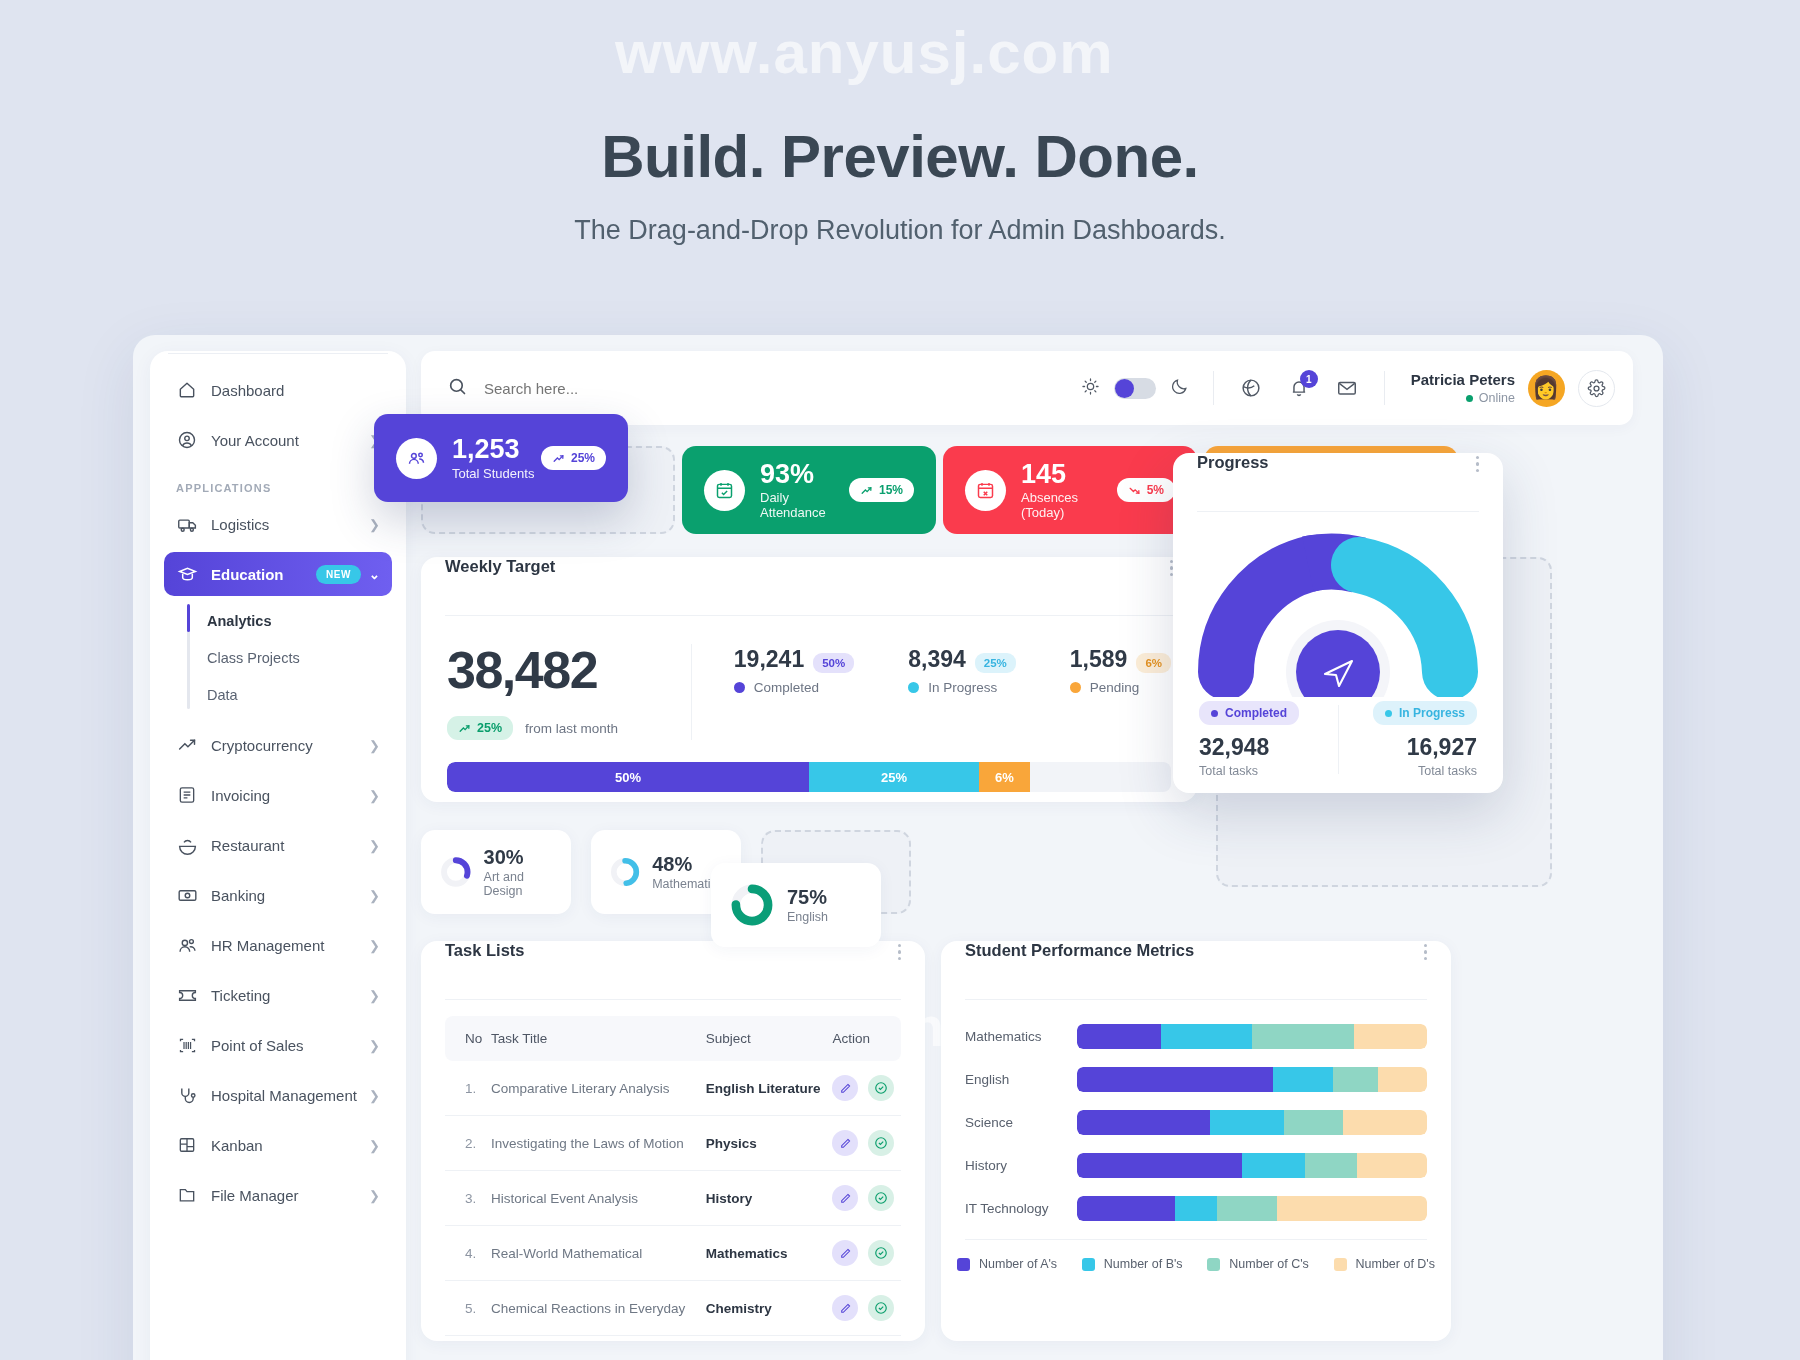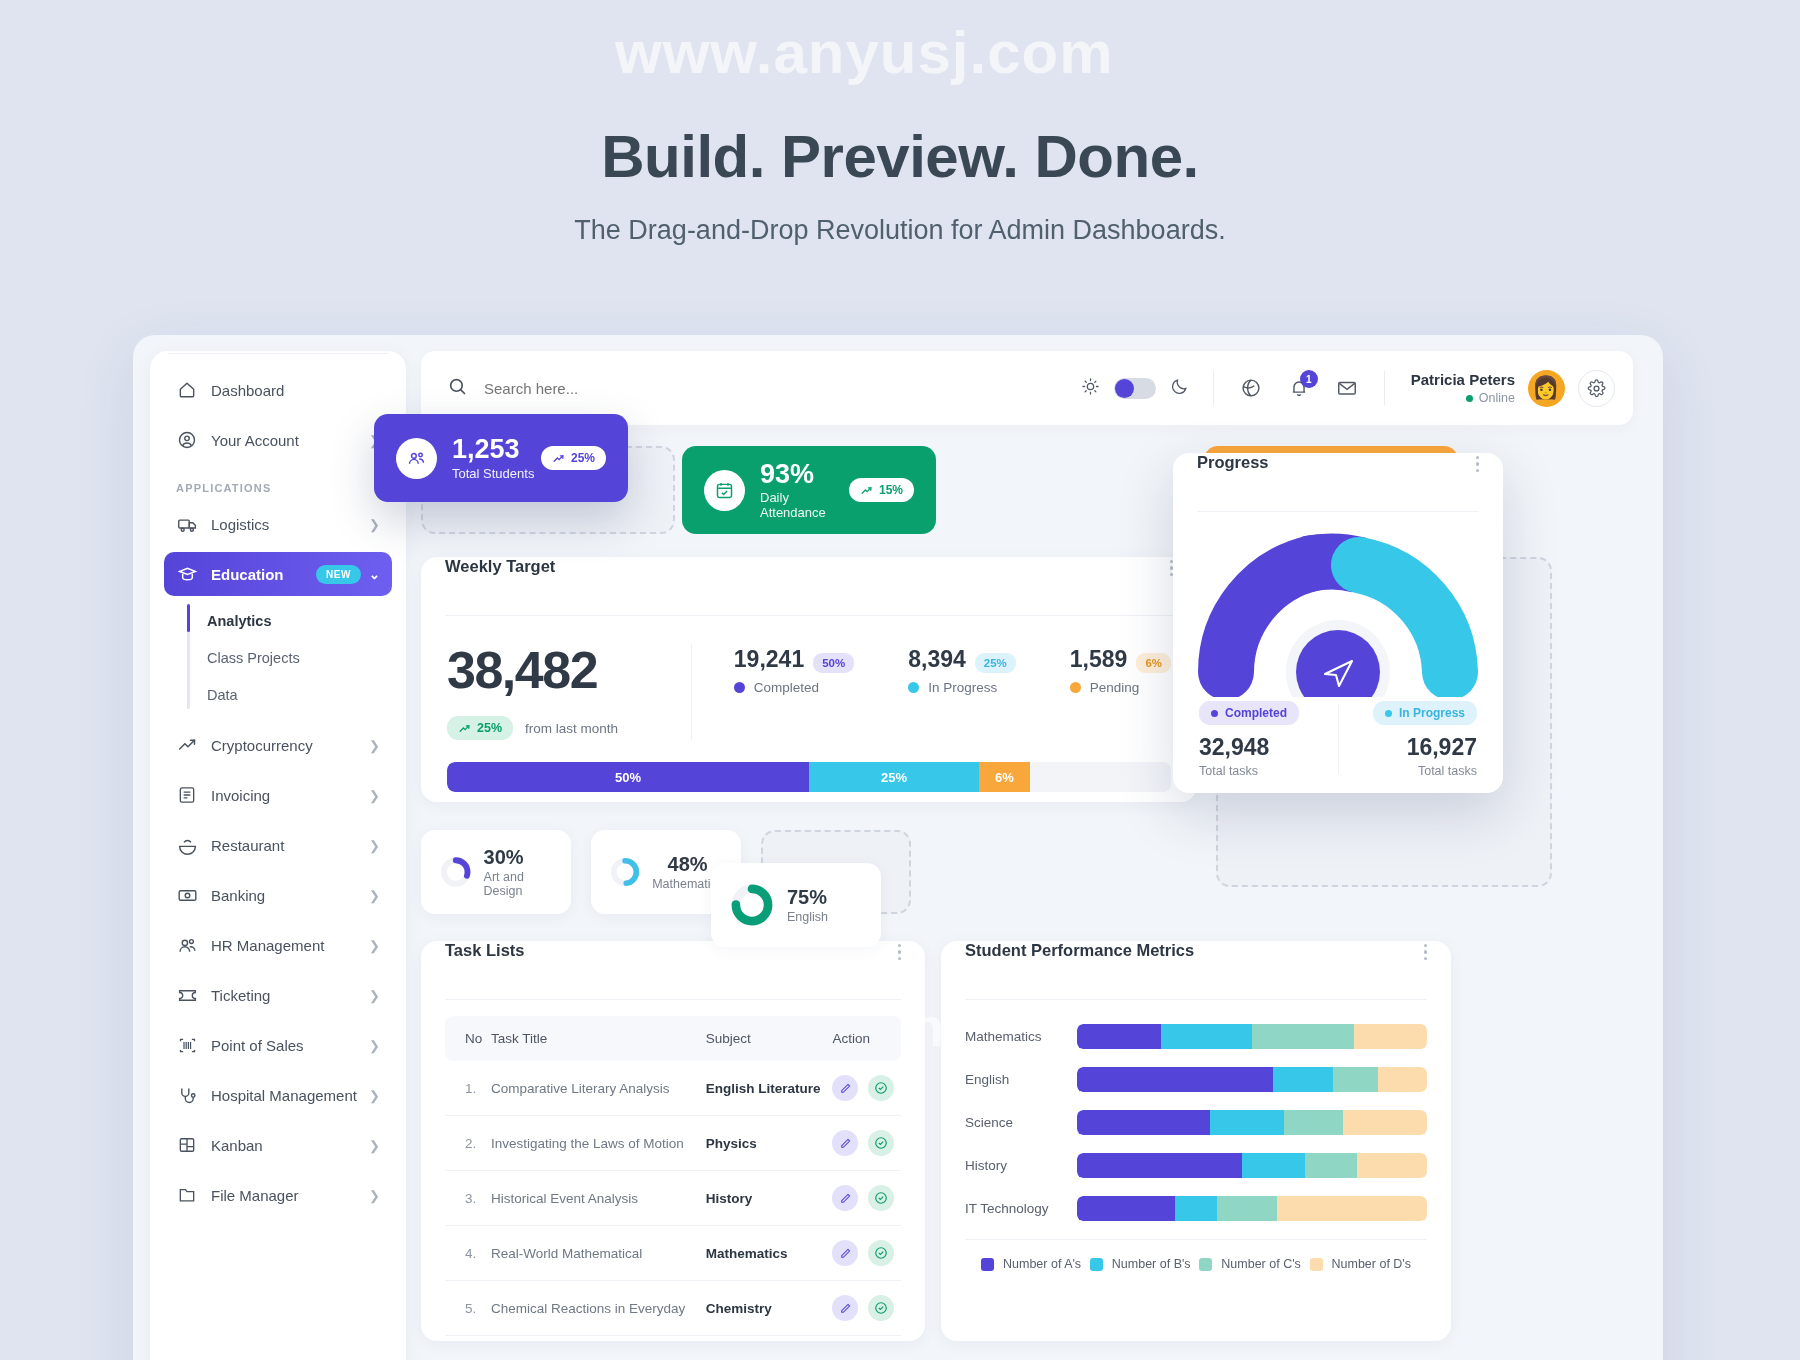--- a/index.html
+++ b/index.html
@@ -515,20 +515,40 @@
     </div>
     <span class="pill" style="color:#0aa06e">
       <svg width="13" height="13" viewBox="0 0 24 24" fill="none" stroke="#0aa06e" stroke-width="2.4" stroke-linecap="round">
           <path d="M4 17 10 11l3.2 3.2L20 7"></path>
           <path d="M15.4 7H20v4.6"></path>
         </svg>
       <span>15%</span>
     </span>
   </div>
 
+  <div class="stat" style="left:810px; top:111px; width:254px; background:#fa3b4d;">
+    <span class="circ">
+      <svg width="21" height="21" viewBox="0 0 24 24" fill="none" stroke="#fa3b4d" stroke-width="1.7">
+          <rect x="4" y="5" width="16" height="15" rx="2"></rect>
+          <path d="M8 3.5v3M16 3.5v3M4 9.5h16"></path>
+          <path d="m10 13.5 4 4M14 13.5l-4 4"></path>
+        </svg>
+    </span>
+    <div>
+      <div class="val">145</div>
+      <div class="sub">Absences (Today)</div>
+    </div>
+    <span class="pill" style="color:#fa3b4d">
+      <svg width="13" height="13" viewBox="0 0 24 24" fill="none" stroke="#fa3b4d" stroke-width="2.4" stroke-linecap="round">
+          <path d="M4 8l6 6 3.2-3.2L20 17"></path>
+          <path d="M15.4 17H20v-4.6"></path>
+        </svg>
+      <span>5%</span>
+    </span>
+  </div>
 
   <div class="stat" style="left:1071px; top:111px; width:254px; background:#f9a63a;">
     <span class="circ">
       <svg width="21" height="21" viewBox="0 0 24 24" fill="none" stroke="#f9a63a" stroke-width="1.7">
           <circle cx="12" cy="12" r="8.4"></circle>
           <path d="M12 7.4V12l3.2 2"></path>
         </svg>
     </span>
     <div>
       <div class="val">65</div>
@@ -674,21 +694,21 @@
       <div class="pct">30%</div>
       <div class="nm">Art and Design</div>
     </div>
   </div>
 
   <div class="mini" style="left:458px; top:495px; width:150px;">
     <svg width="40" height="40" viewBox="0 0 40 40">
       <circle cx="20" cy="20" r="14" fill="none" stroke="#f1f2f6" stroke-width="7"></circle>
       <circle cx="20" cy="20" r="14" fill="none" stroke="#42bfe8" stroke-width="7" stroke-dasharray="42.2 45.8" transform="rotate(-90 20 20)" stroke-linecap="round"></circle>
     </svg>
-    <div style="margin-left:11px;text-align:center;">
+    <div style="margin-left:11px;">
       <div class="pct">48%</div>
       <div class="nm">Mathematics</div>
     </div>
   </div>
 
   <div class="dropzone" style="left:628px; top:495px; width:150px; height:84px;"></div>
 
   <div class="mini card-float" style="left:578px; top:528px; width:170px; z-index:25;">
     <svg width="46" height="46" viewBox="0 0 40 40">
       <circle cx="20" cy="20" r="14" fill="none" stroke="#f1f2f6" stroke-width="7.5"></circle>
@@ -885,21 +905,21 @@
         <span class="bar-track">
           <span style="width:28%;background:#5544d8;border-radius:6px 0 0 6px"></span>
           <span style="width:12%;background:#37c7e8"></span>
           <span style="width:17%;background:#8fd6c4"></span>
           <span style="width:43%;background:#fcdcad;border-radius:0 6px 6px 0"></span>
         </span>
       </div>
     </div>
 
     <div class="panel-div" style="margin-top:10px;"></div>
-    <div class="chart-legend" style="padding:17px 40px 0;">
+    <div class="chart-legend" style="padding:17px 16px 0;">
       <span class="lg">
           <span class="sw" style="background:#5544d8"></span>
           <span>Number of A's</span>
         </span>
       <span class="lg">
           <span class="sw" style="background:#37c7e8"></span>
           <span>Number of B's</span>
         </span>
       <span class="lg">
           <span class="sw" style="background:#8fd6c4"></span>

